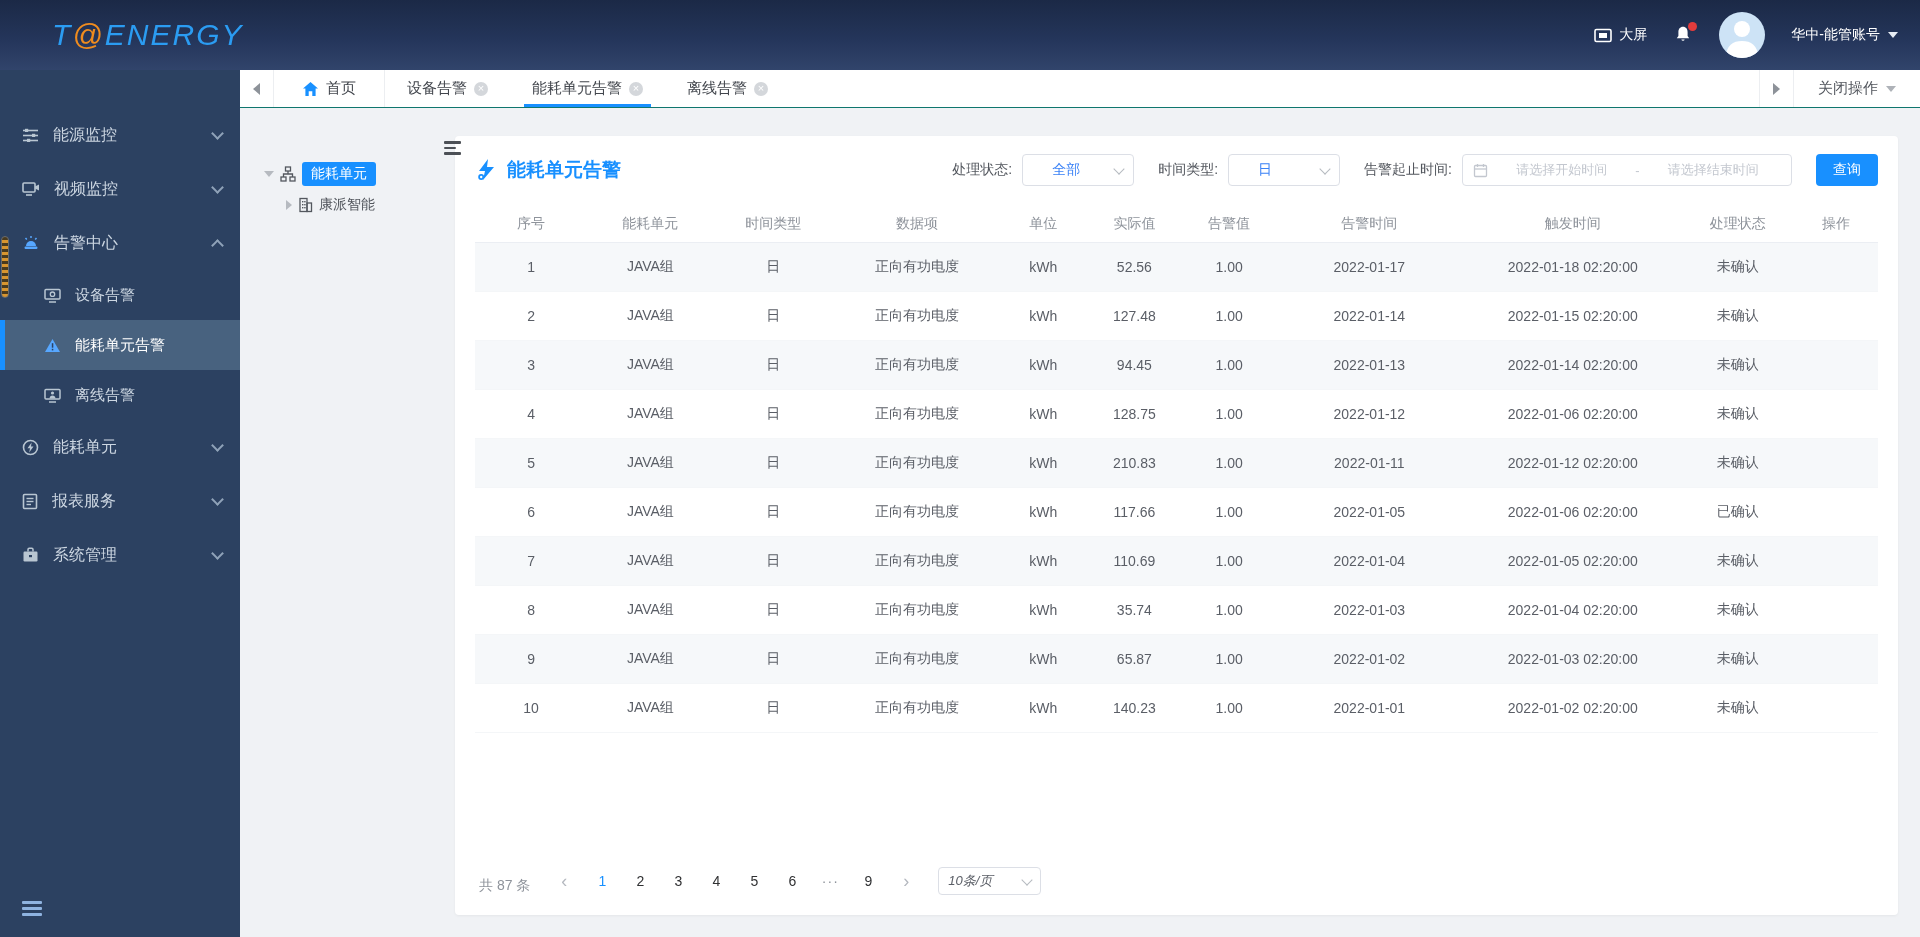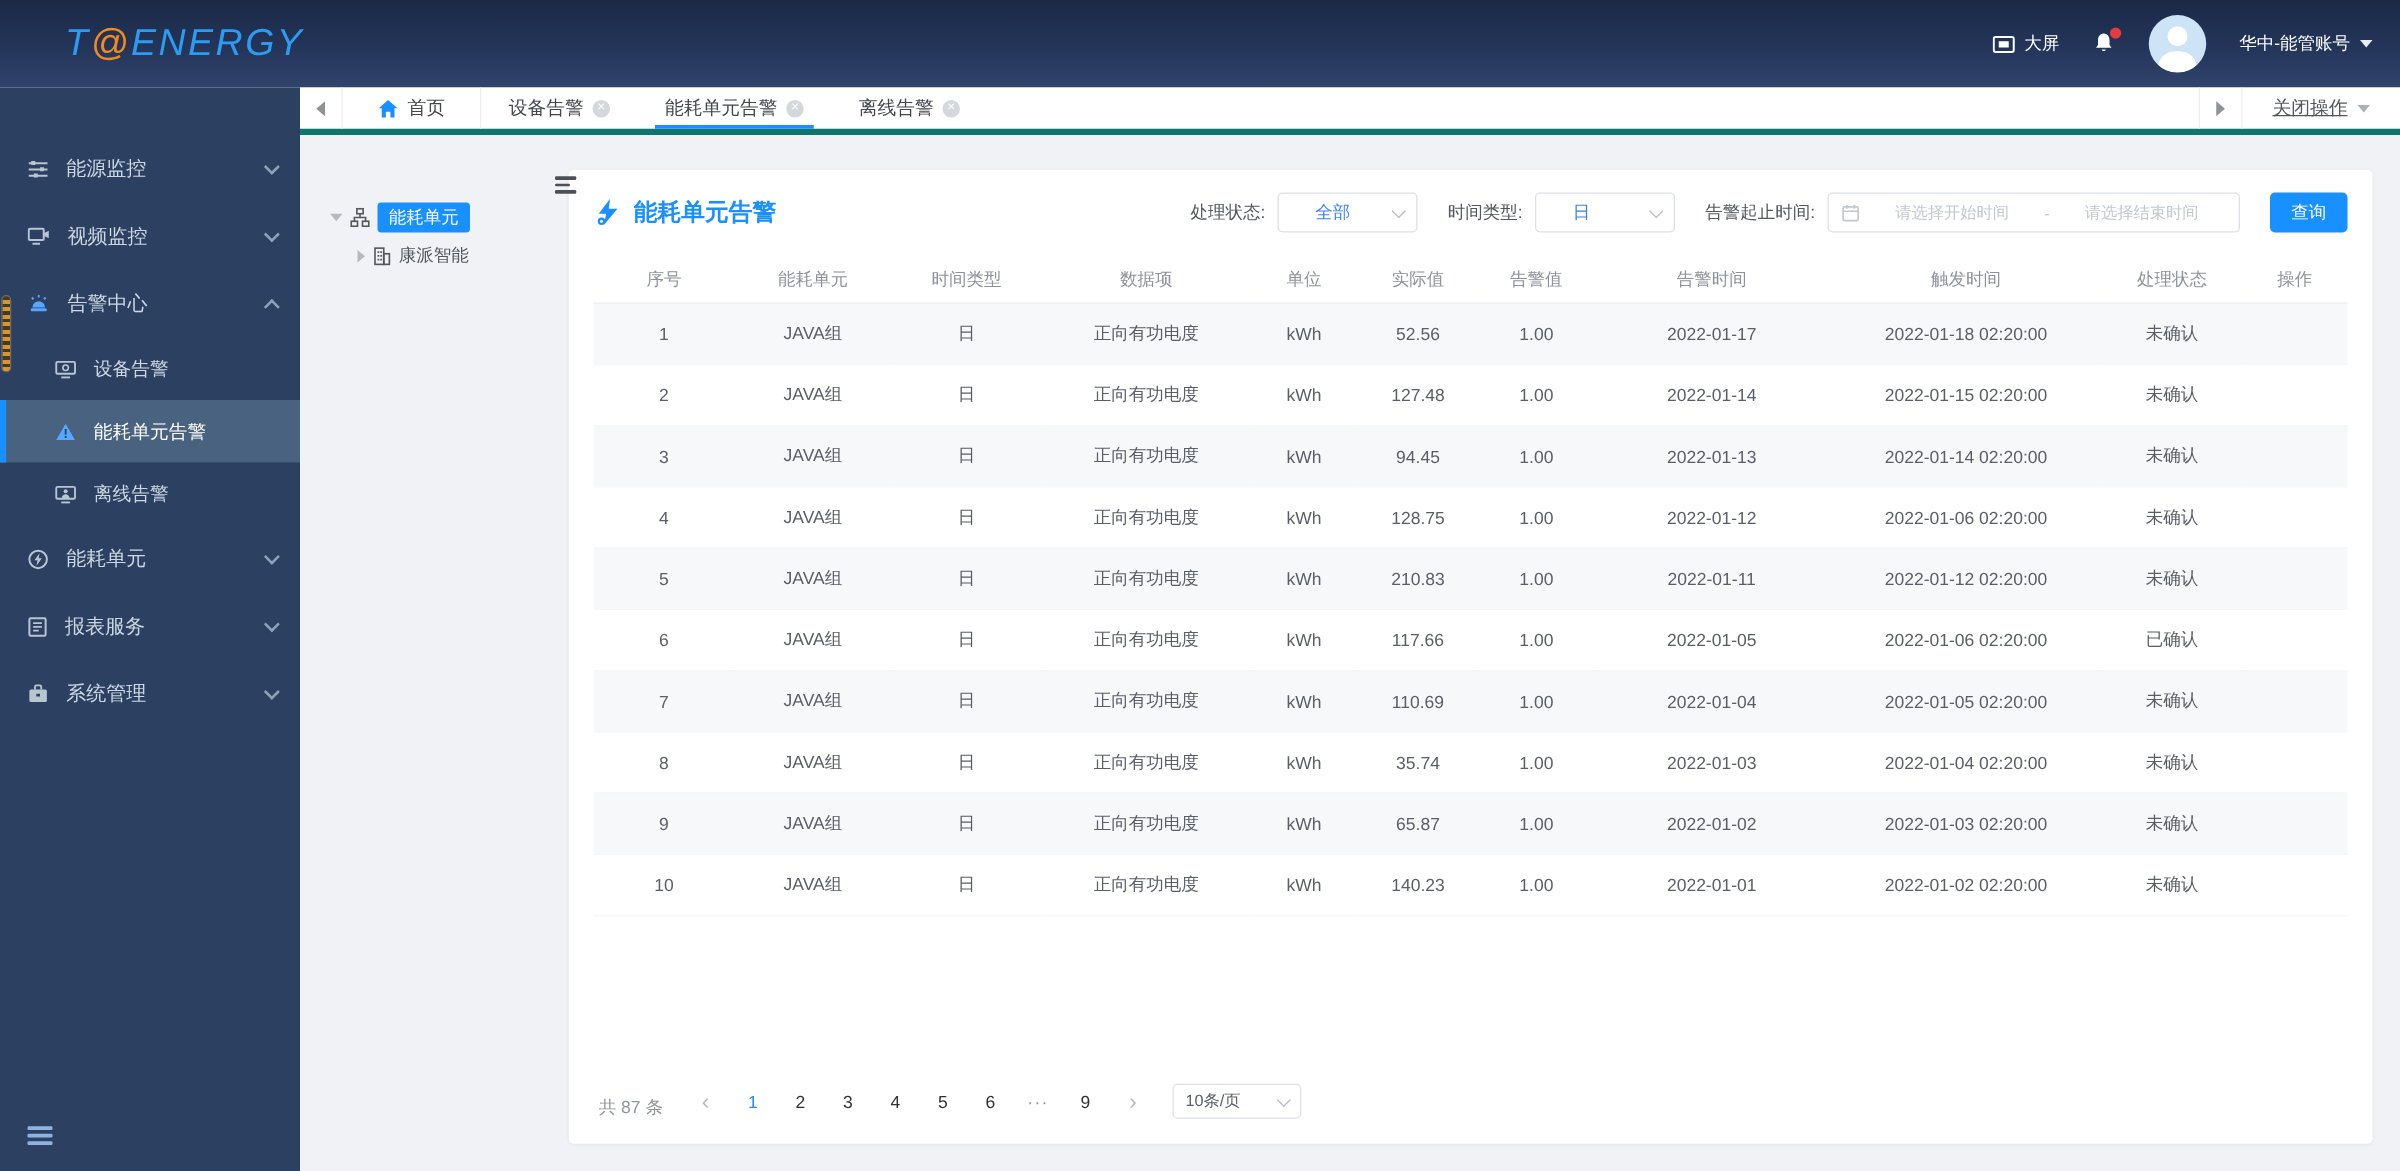--- a/index.html
+++ b/index.html
@@ -35,31 +35,31 @@
   .sb-sub.selected::before { content:""; position:absolute; left:0; top:0; bottom:0; width:5px; background:#1890ff; }
   .chev { width:9px; height:9px; border-right:2px solid #8fa2b8; border-bottom:2px solid #8fa2b8; transform:rotate(45deg); margin-top:-4px; }
   .chev.up { transform:rotate(-135deg); margin-top:4px; }
   .sb-scroll-thumb { position:absolute; left:1px; top:166px; width:8px; height:62px; border:1px solid #6b6b6b; border-radius:4px;
     background:repeating-linear-gradient(0deg,#d9952f 0 3px,#4a3a1d 3px 6px); }
   .sb-burger { position:absolute; left:22px; bottom:18px; width:20px; cursor:pointer; }
   .sb-burger div { height:2.5px; background:#8fb3e0; margin:3.5px 0; border-radius:1px; }
 
   
   .workspace { flex:1; display:flex; flex-direction:column; min-width:0; }
-  .tabbar { height:38px; flex:0 0 38px; background:#ffffff; border-bottom:5px solid #0f766e; display:flex; align-items:stretch; }
+  .tabbar { height:38px; flex:0 0 38px; background:#ffffff; border-bottom:1px solid #0f766e; display:flex; align-items:stretch; }
   .tab-arrow { width:34px; display:flex; align-items:center; justify-content:center; cursor:pointer; border-right:1px solid #eceef1; }
   .tab-arrow.right { border-right:none; border-left:1px solid #eceef1; }
   .tri-l { width:0; height:0; border-top:6px solid transparent; border-bottom:6px solid transparent; border-right:7px solid #8d9299; }
   .tri-r { width:0; height:0; border-top:6px solid transparent; border-bottom:6px solid transparent; border-left:7px solid #8d9299; }
   .tab { display:flex; align-items:center; gap:7px; padding:0 22px; font-size:15px; color:#42464d; cursor:pointer; position:relative; white-space:nowrap; }
   .tab.home { border-right:1px solid #eceef1; padding:0 28px; }
   .tab.active::after { content:""; position:absolute; left:14px; right:14px; bottom:0; height:3px; background:#1890ff; }
   .tab-close { width:14px; height:14px; border-radius:50%; background:#d4d7db; color:#ffffff; font-size:11px; line-height:13px; text-align:center; cursor:pointer; }
   .tab-spacer { flex:1; }
-  .close-ops { display:flex; align-items:center; gap:8px; padding:0 24px; font-size:15px; color:#53575e; cursor:pointer; border-left:1px solid #eceef1;text-decoration:underline; }
+  .close-ops { display:flex; align-items:center; gap:8px; padding:0 24px; font-size:15px; color:#53575e; cursor:pointer; border-left:1px solid #eceef1; }
   .caret-down-g { width:0; height:0; border-left:5px solid transparent; border-right:5px solid transparent; border-top:6px solid #aeb2b8; }
 
   
   .content { flex:1; display:flex; min-height:0; background:#f0f2f5; }
   .tree-panel { width:215px; flex:0 0 215px; position:relative; padding-top:24px; }
   .tree-burger { position:absolute; top:30px; right:-6px; width:17px; cursor:pointer; }
   .tree-burger div { height:2.5px; background:#4c5056; margin:3px 0; border-radius:1px; }
   .tree-burger div:nth-child(2){ width:70%; }
   .tree-node { display:flex; align-items:center; gap:6px; padding-left:24px; margin-top:30px; cursor:pointer; }
   .tree-node.child { padding-left:46px; margin-top:10px; }
@@ -96,21 +96,21 @@
   .spacer { flex:1; }
 
   
   .pagination { display:flex; align-items:flex-end; gap:10px; font-size:14px; color:#5a5e66; padding:6px 0 4px 4px; }
   .pg-total { margin-right:10px; color:#8e939b; }
   .pg-btn { min-width:28px; height:28px; display:flex; align-items:center; justify-content:center; cursor:pointer; color:#303133; border-radius:3px; }
   .pg-btn.arrow { color:#b4b8bf; font-size:18px; }
   .pg-btn.active { color:#1890ff; }
   .pg-btn.dots { color:#8e939b; letter-spacing:1px; }
   .pg-size { width:103px; height:28px; border:1px solid #dcdfe6; border-radius:4px; margin-left:8px;
-    display:flex; align-items:center; justify-content:space-between; padding:0 9px; cursor:pointer; }
+    display:flex; align-items:center; justify-content:space-between; padding:0 9px; cursor:pointer;font-style:italic; }
   .pg-size .val { font-size:13px; color:#5a5e66; }
 
   svg { display:block; }
 </style>
 </head>
 <body>
 
 <div class="app">
 
   <header class="topbar">

